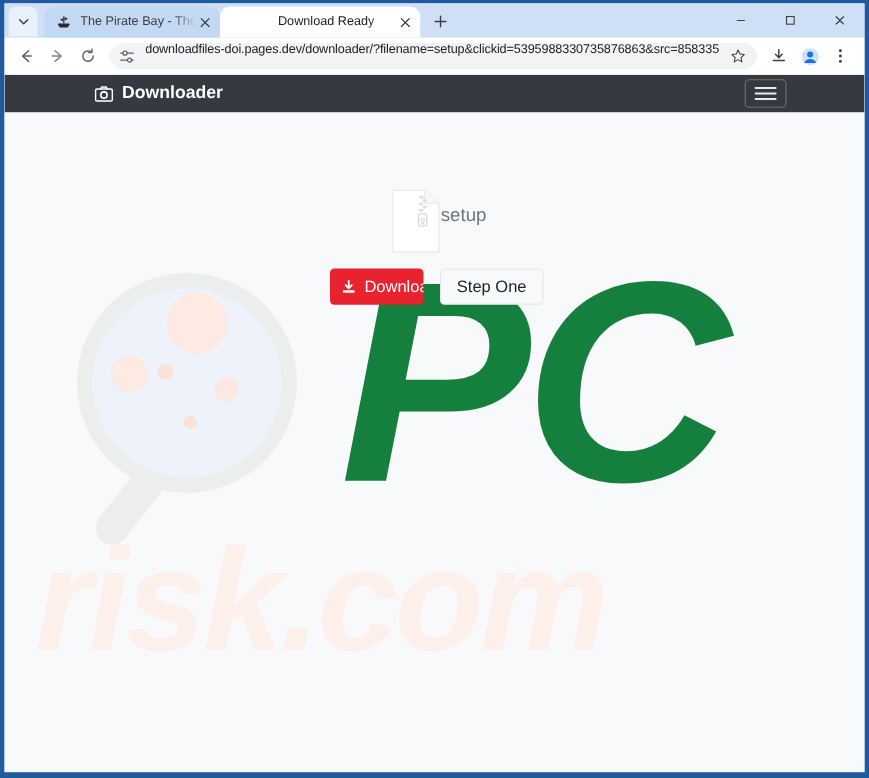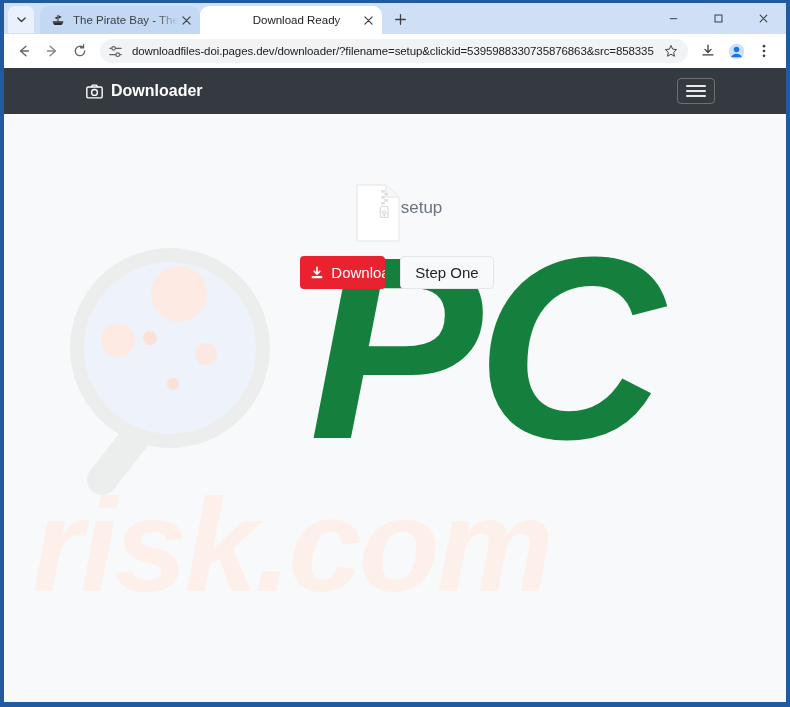--- a/index.html
+++ b/index.html
@@ -129,21 +129,20 @@
     cursor: pointer;
     flex: 0 0 auto;
   }
   #omnibox {
     flex: 1 1 auto;
     height: 24px;
     margin: 0 6px;
     background: #f1f3f4;
     border-radius: 13px;
     display: flex;
-    align-items: center;
     padding: 0 8px 0 8px;
     cursor: text;
     overflow: hidden;
   }
   #omnibox .site-icon { flex: 0 0 16px; margin-right: 8px; display:flex; align-items:center; }
   #omnibox .url {
     flex: 1 1 auto;
     font-size: 11.5px;
     color: #202124;
     white-space: nowrap;
@@ -157,21 +156,21 @@
     position: relative;
     height: 634px;
     background: #f8f9fa;
     overflow: hidden;
   }
 
   
   #navbar {
     position: relative;
     z-index: 5;
-    height: 46px;
+    height: 34px;
     background: #343a40;
     display: flex;
     align-items: center;
     padding: 0 18px 0 26px;
   }
   #brand {
     display: flex;
     align-items: center;
     color: #ffffff;
     font-size: 16px;

